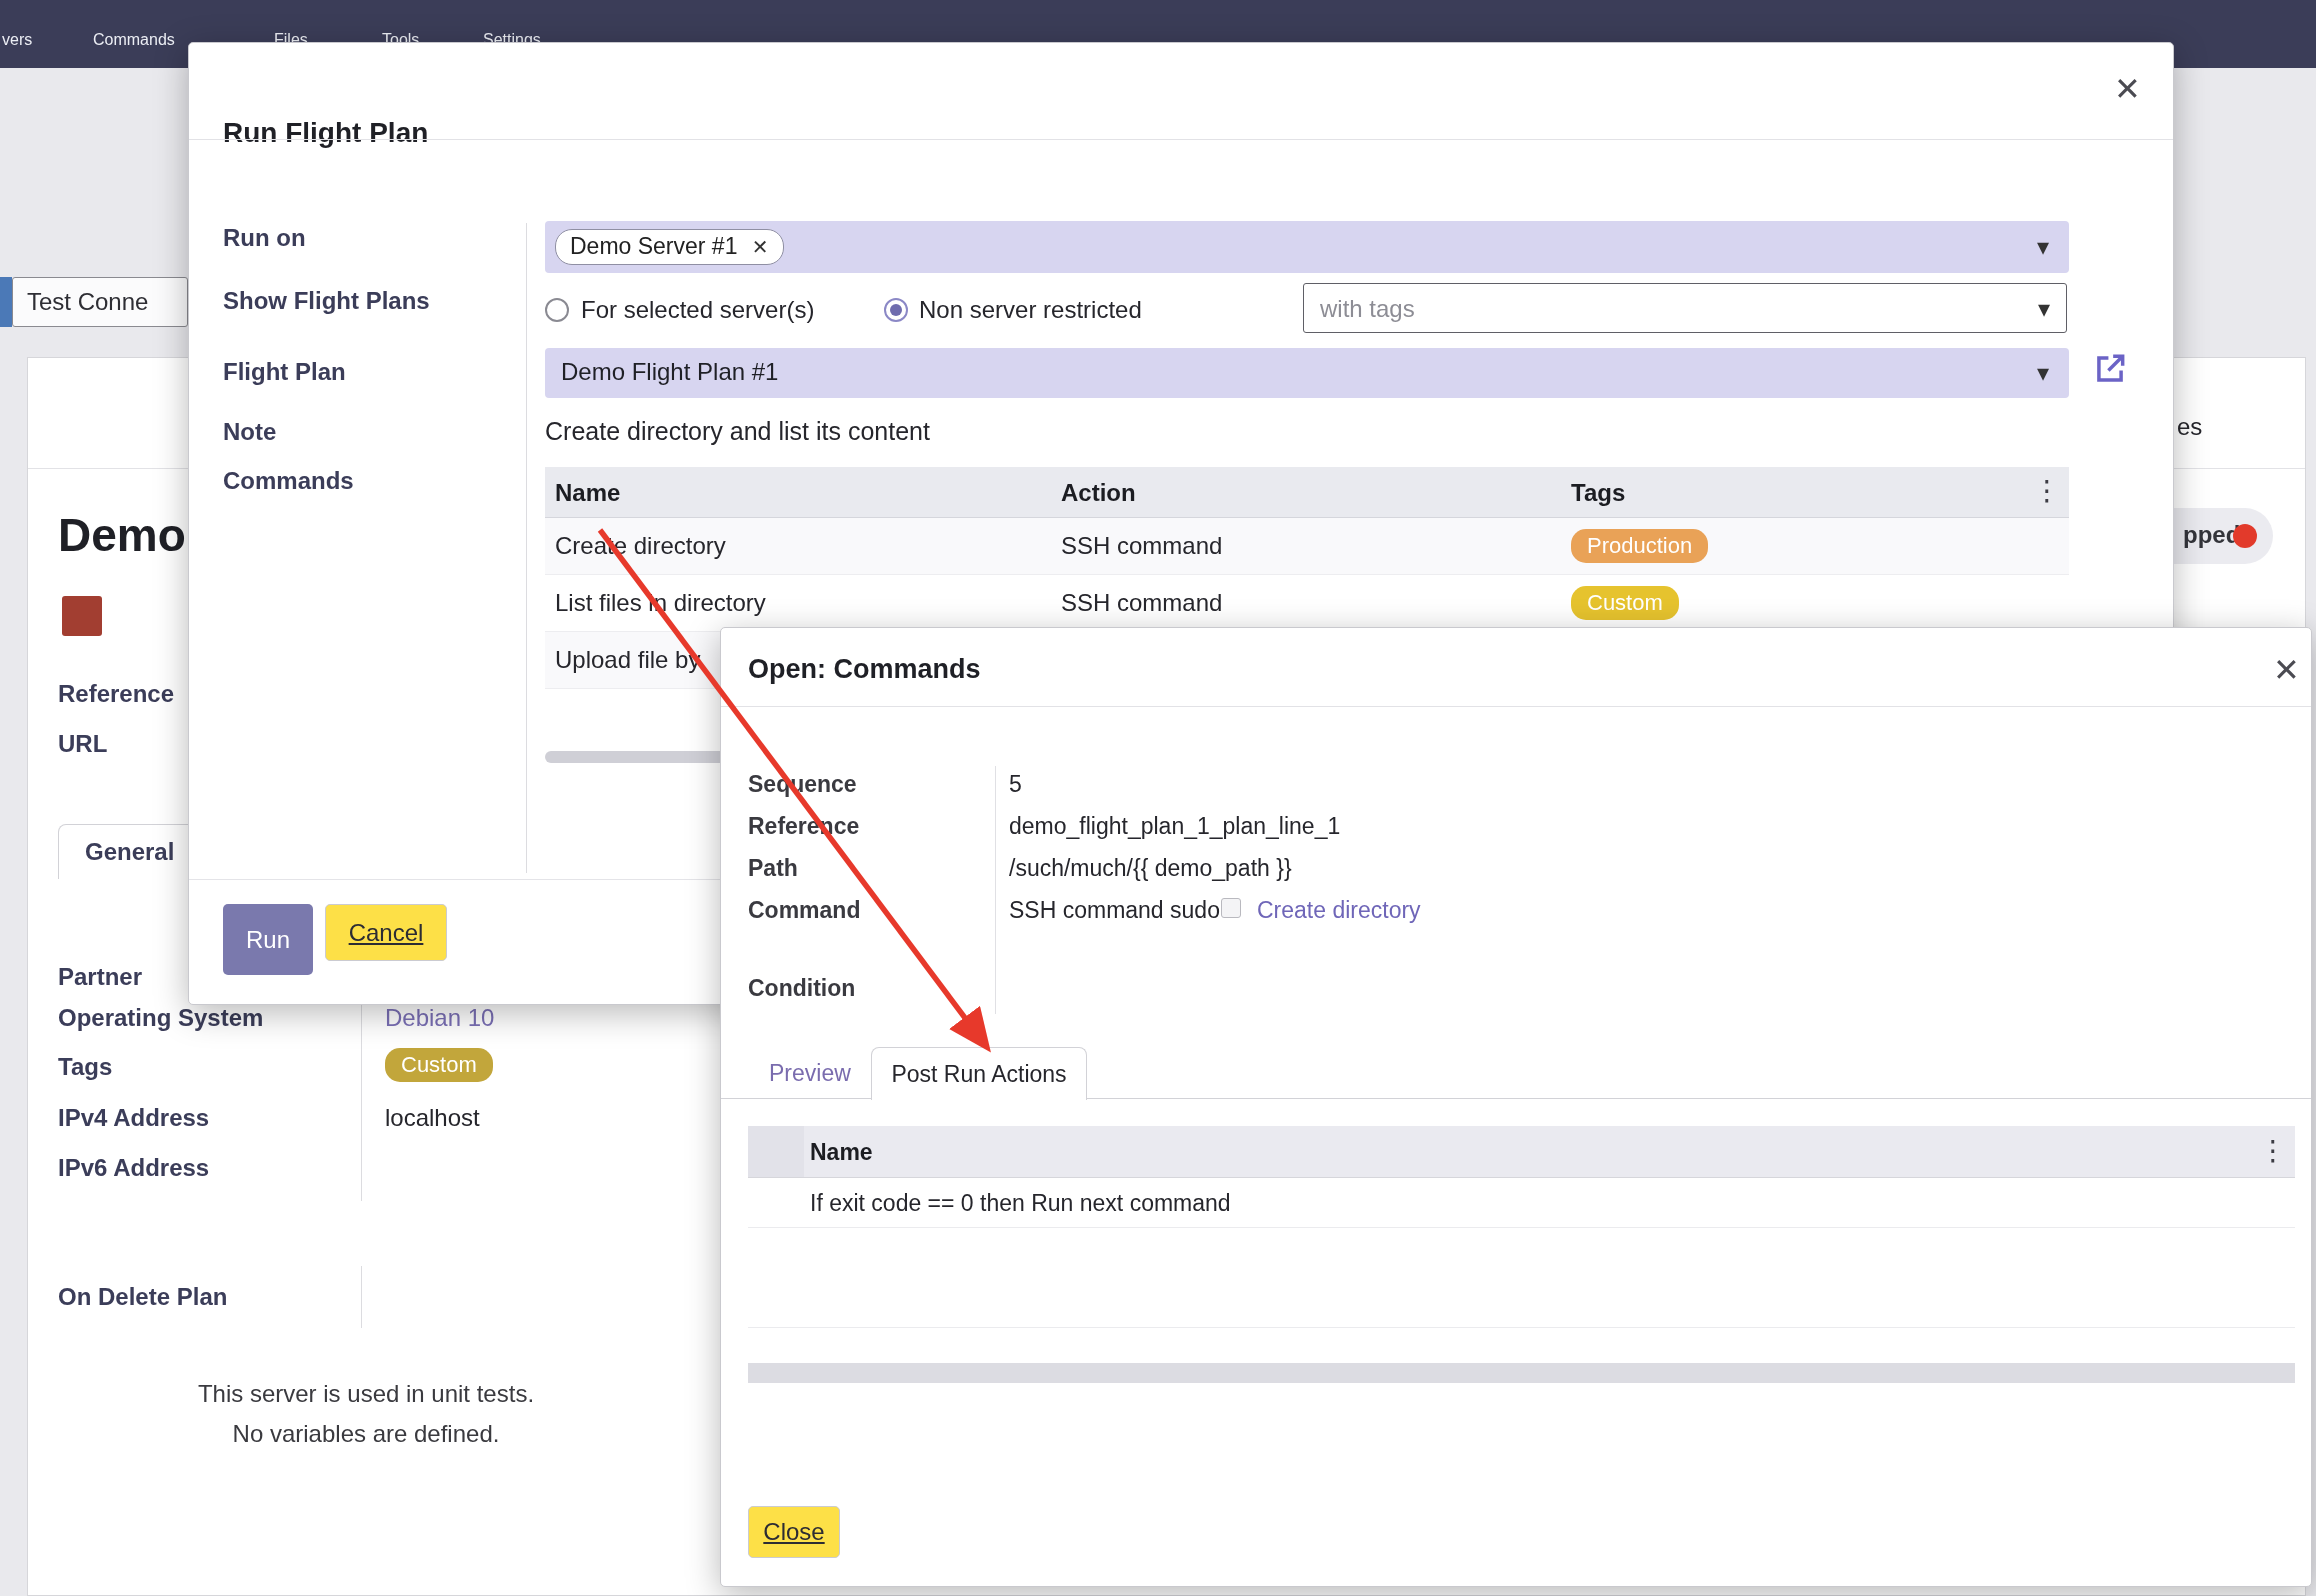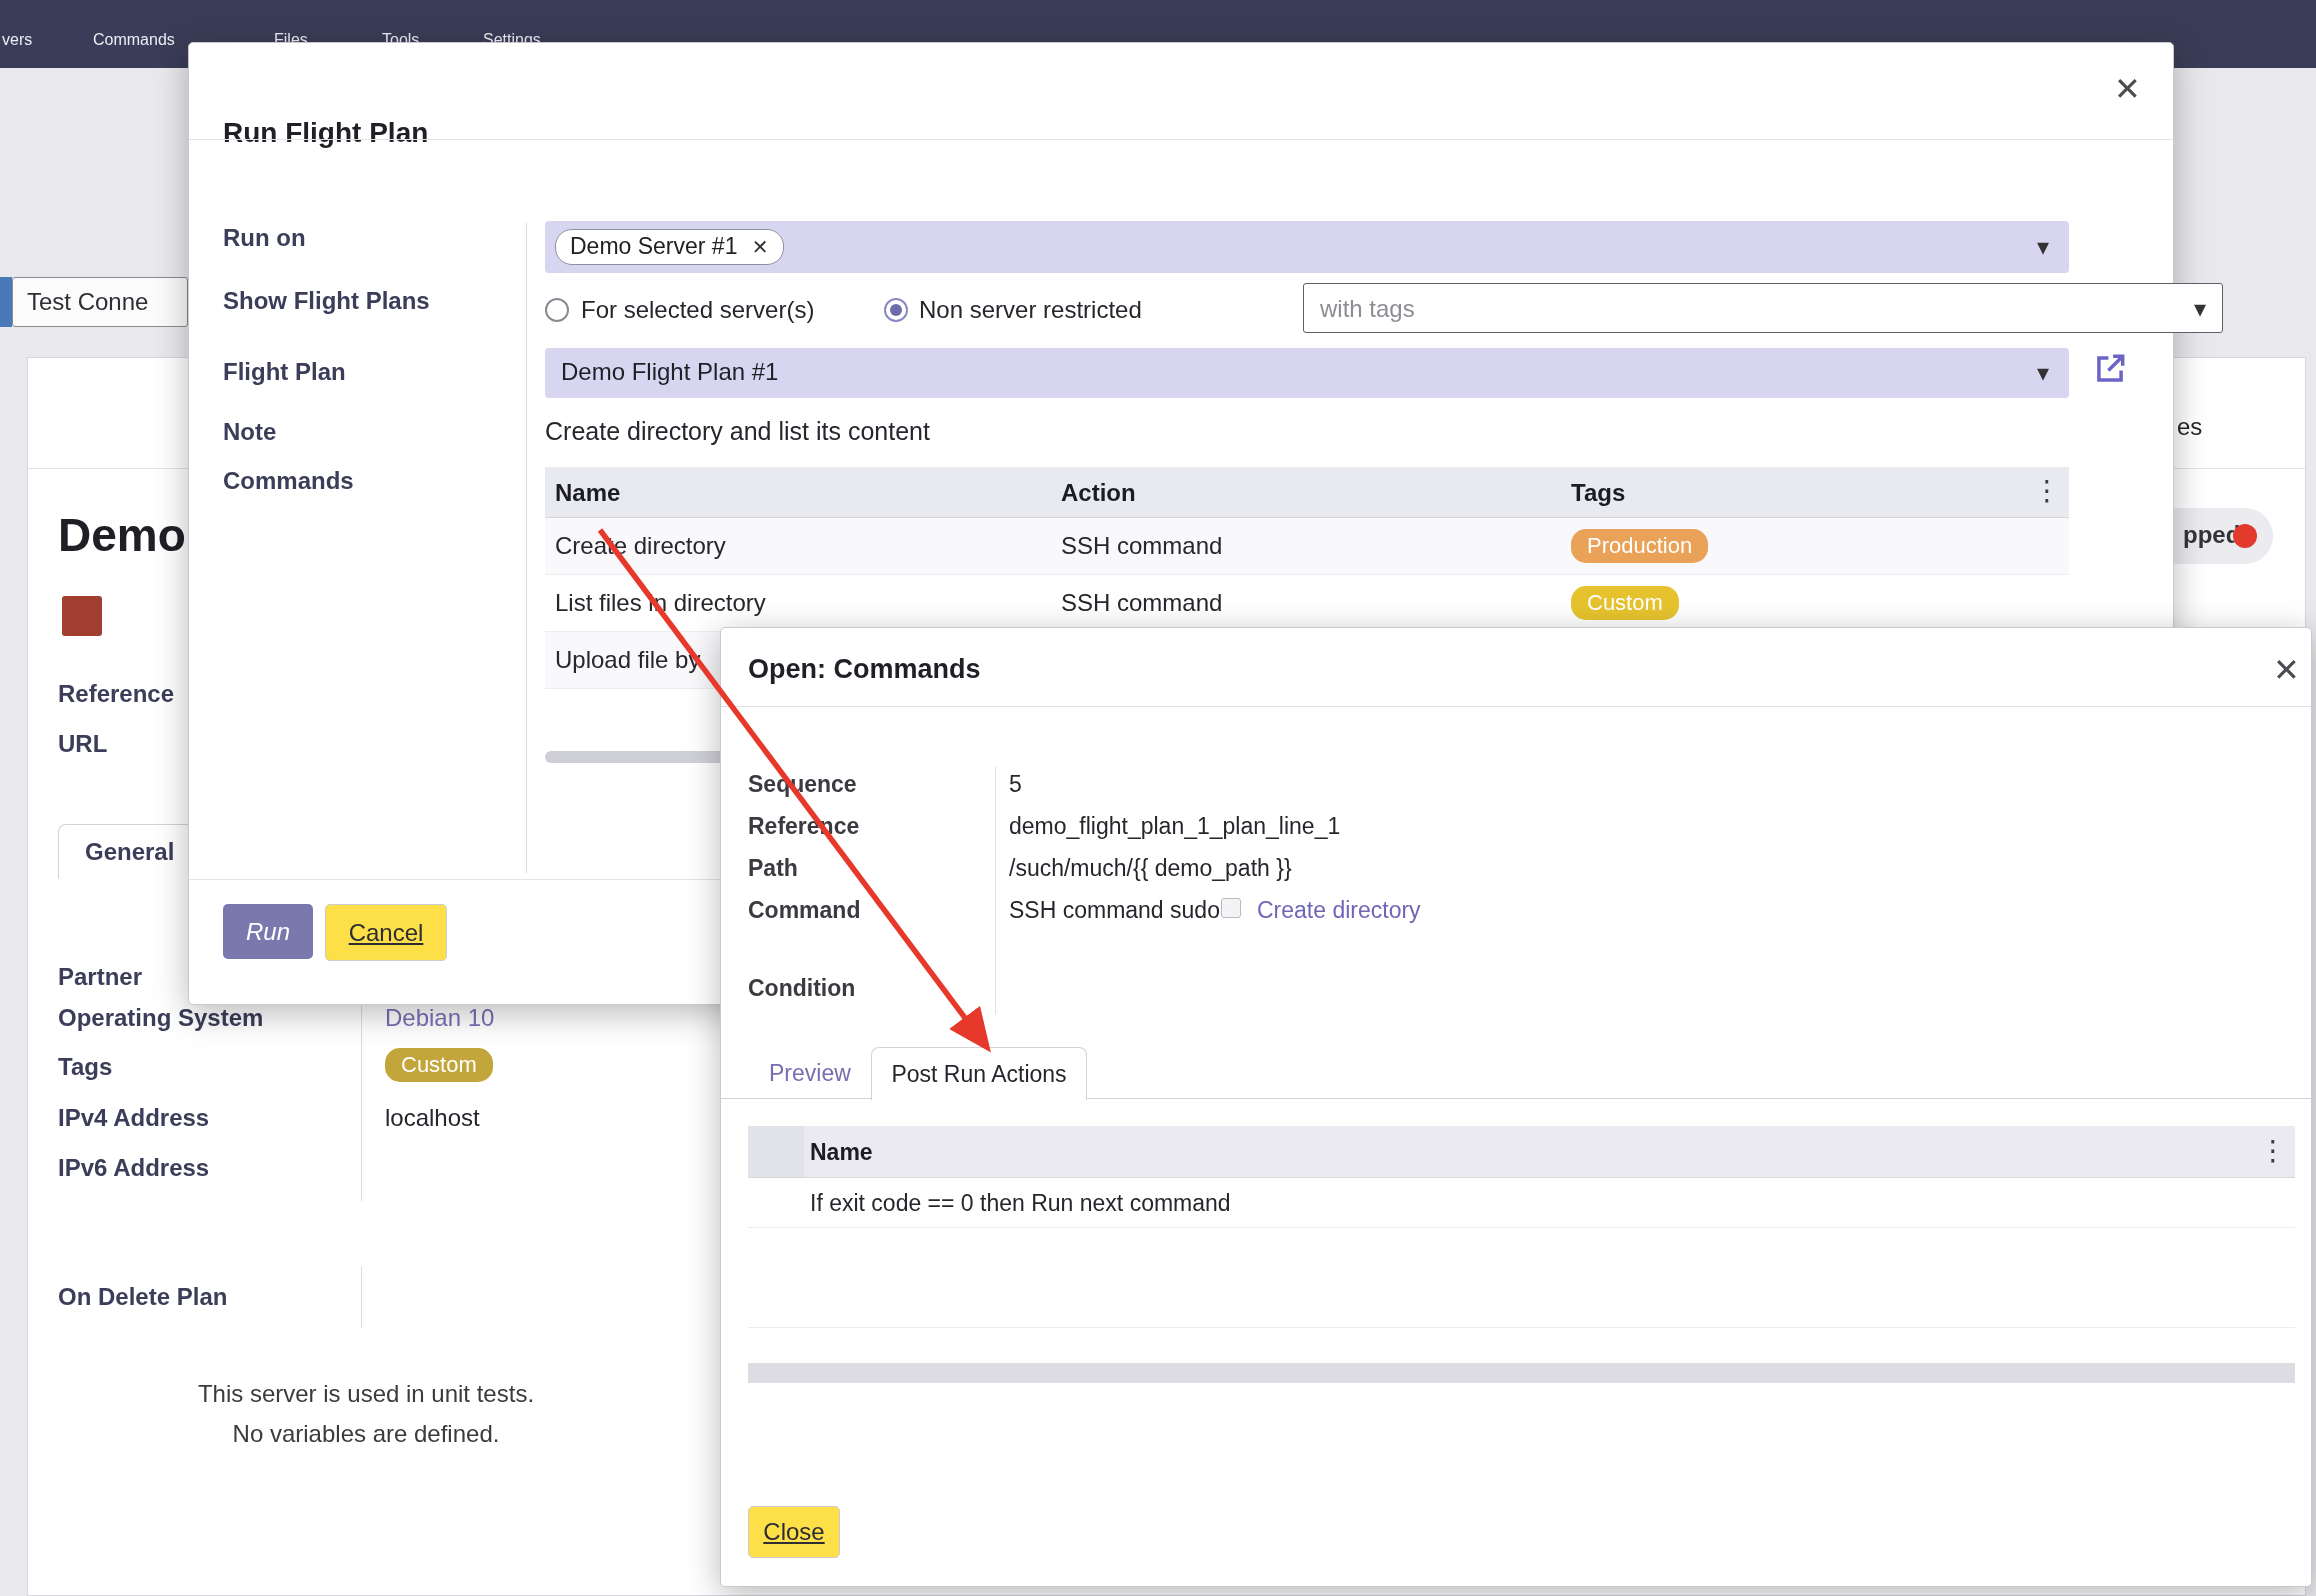--- a/index.html
+++ b/index.html
@@ -112,21 +112,21 @@
         <span style="font-size:20px;margin-left:8px;color:#333;font-weight:bold;">✕</span>
       </span>
       <span class="a caret" style="right:20px;top:14px;">▾</span>
     </div>
 
     <span class="a radio" style="left:356px;top:255px;"></span>
     <span class="a bval" style="left:392px;top:253px;">For selected server(s)</span>
     <span class="a radio sel" style="left:695px;top:255px;"></span>
     <span class="a bval" style="left:730px;top:253px;">Non server restricted</span>
 
-    <div class="a" style="left:1114px;top:240px;width:920px;height:50px;background:#fff;border:1px solid #5f5f66;border-radius:3px;box-sizing:border-box;">
+    <div class="a" style="left:1114px;top:240px;width:764px;height:50px;background:#fff;border:1px solid #5f5f66;border-radius:3px;box-sizing:border-box;">
       <span class="a" style="left:16px;top:11px;font-size:24px;color:#8d8d95;white-space:nowrap;">with tags</span>
       <span class="a caret" style="right:16px;top:13px;">▾</span>
     </div>
 
     <div class="a lav" style="left:356px;top:305px;width:1524px;height:50px;">
       <span class="a" style="left:16px;top:10px;font-size:24px;color:#1f2026;white-space:nowrap;">Demo Flight Plan #1</span>
       <span class="a caret" style="right:20px;top:13px;">▾</span>
     </div>
     <span class="a" style="left:1902px;top:307px;">
       <svg width="38" height="38" viewBox="0 0 24 24" fill="none">
@@ -156,21 +156,21 @@
         <span class="a pill" style="left:1026px;top:11px;background:#e6c32e;">Custom</span>
       </div>
       <div class="a" style="left:0;right:0;top:165px;height:57px;background:#f9f9fb;border-bottom:1px solid #ededf0;box-sizing:border-box;">
         <span class="a td" style="left:10px;top:14px;">Upload file by</span>
       </div>
     </div>
 
     <div class="a scrollstrip" style="left:356px;top:708px;width:224px;height:12px;"></div>
 
     <div class="a hline" style="left:0;right:0;top:836px;background:#e4e4e8;"></div>
-    <div class="a btn primary" style="left:34px;top:861px;width:90px;height:55px;font-style:italic;">Run</div>
+    <div class="a btn primary" style="left:34px;top:861px;width:90px;height:71px;">Run</div>
     <div class="a btn secondary" style="left:136px;top:861px;width:122px;height:57px;">Cancel</div>
   </div>
 
   <div class="modal" style="left:720px;top:627px;width:1592px;height:960px;z-index:20;">
     <span class="a mtitle" style="left:27px;top:26px;font-size:27px;">Open: Commands</span>
     <span class="a xclose" style="left:1552px;top:26px;">✕</span>
     <div class="a hline" style="left:0;right:0;top:78px;"></div>
 
     <span class="a blabel" style="left:27px;top:143px;font-size:23px;color:#3a3a40;">Sequence</span>
     <span class="a blabel" style="left:27px;top:185px;font-size:23px;color:#3a3a40;">Reference</span>

